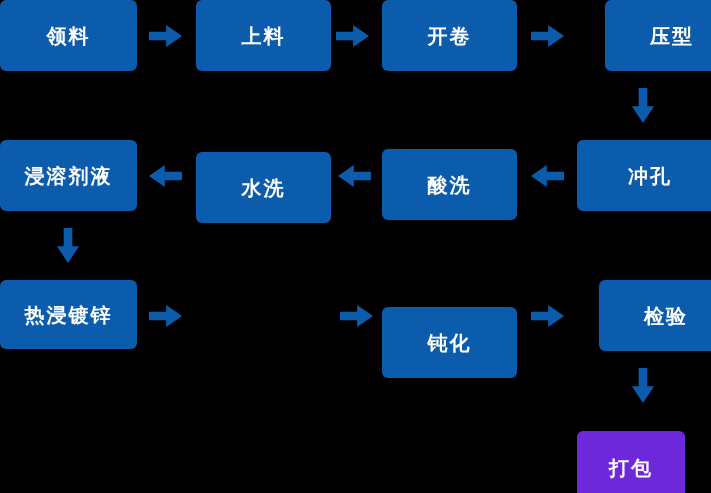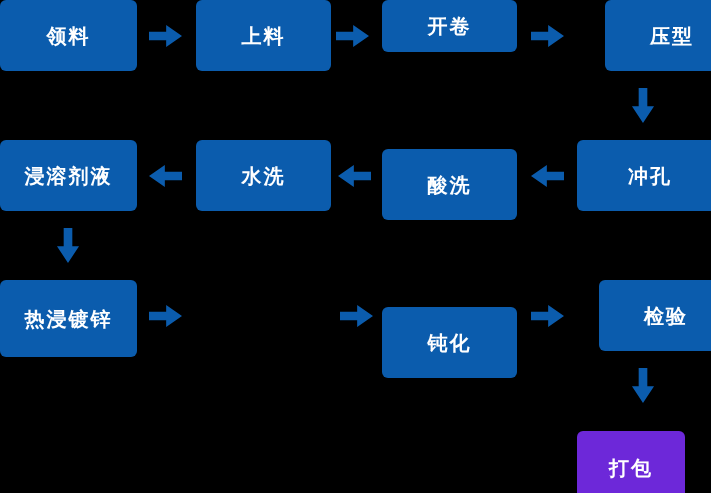--- a/index.html
+++ b/index.html
@@ -50,39 +50,39 @@
 <body>
 
 <div id="flow-canvas" style="background: rgb(0, 0, 0);">
 
 <div class="node" style="left: 0px; top: 0px; width: 137px; height: 71px; background: rgb(11, 92, 173); color: rgb(255, 255, 255);">
       <span class="node-label">领料</span>
     </div>
     <div class="node" style="left: 196px; top: 0px; width: 135px; height: 71px; background: rgb(11, 92, 173); color: rgb(255, 255, 255);">
       <span class="node-label">上料</span>
     </div>
-    <div class="node" style="left: 382px; top: 0px; width: 135px; height: 52px; background: rgb(11, 92, 173); color: rgb(255, 255, 255);">
+    <div class="node" style="left: 382px; top: 0px; width: 135px; height: 71px; background: rgb(11, 92, 173); color: rgb(255, 255, 255);">
       <span class="node-label">开卷</span>
     </div>
     <div class="node" style="left: 577px; top: 0px; width: 134px; height: 71px; background: rgb(11, 92, 173); color: rgb(255, 255, 255); margin-left: 28px;">
       <span class="node-label">压型</span>
     </div>
     <div class="node" style="left: 577px; top: 140px; width: 146px; height: 71px; background: rgb(11, 92, 173); color: rgb(255, 255, 255);">
       <span class="node-label">冲孔</span>
     </div>
     <div class="node" style="left: 382px; top: 140px; width: 135px; height: 71px; background: rgb(11, 92, 173); color: rgb(255, 255, 255); margin-top: 9px;">
       <span class="node-label">酸洗</span>
     </div>
-    <div class="node" style="left: 196px; top: 140px; width: 135px; height: 71px; background: rgb(11, 92, 173); color: rgb(255, 255, 255);">
+    <div class="node" style="left: 196px; top: 152px; width: 135px; height: 71px; background: rgb(11, 92, 173); color: rgb(255, 255, 255);">
       <span class="node-label">水洗</span>
     </div>
     <div class="node" style="left: 0px; top: 140px; width: 137px; height: 71px; background: rgb(11, 92, 173); color: rgb(255, 255, 255);">
       <span class="node-label">浸溶剂液</span>
     </div>
-    <div class="node" style="left: 0px; top: 280px; width: 137px; height: 77px; background: rgb(11, 92, 173); color: rgb(255, 255, 255);">
+    <div class="node" style="left: 0px; top: 280px; width: 137px; height: 69px; background: rgb(11, 92, 173); color: rgb(255, 255, 255);">
       <span class="node-label">热浸镀锌</span>
     </div>
     <div class="node" style="left: 382px; top: 280px; width: 135px; height: 71px; background: rgb(11, 92, 173); color: rgb(255, 255, 255); margin-top: 27px;">
       <span class="node-label">钝化</span>
     </div>
     <div class="node" style="left: 599px; top: 280px; width: 134px; height: 71px; background: rgb(11, 92, 173); color: rgb(255, 255, 255);">
       <span class="node-label">检验</span>
     </div>
     <div class="node" style="left: 577px; top: 431px; width: 108px; height: 74px; background: #6d28d9; color: rgb(255, 255, 255);">
       <span class="node-label">打包</span>

